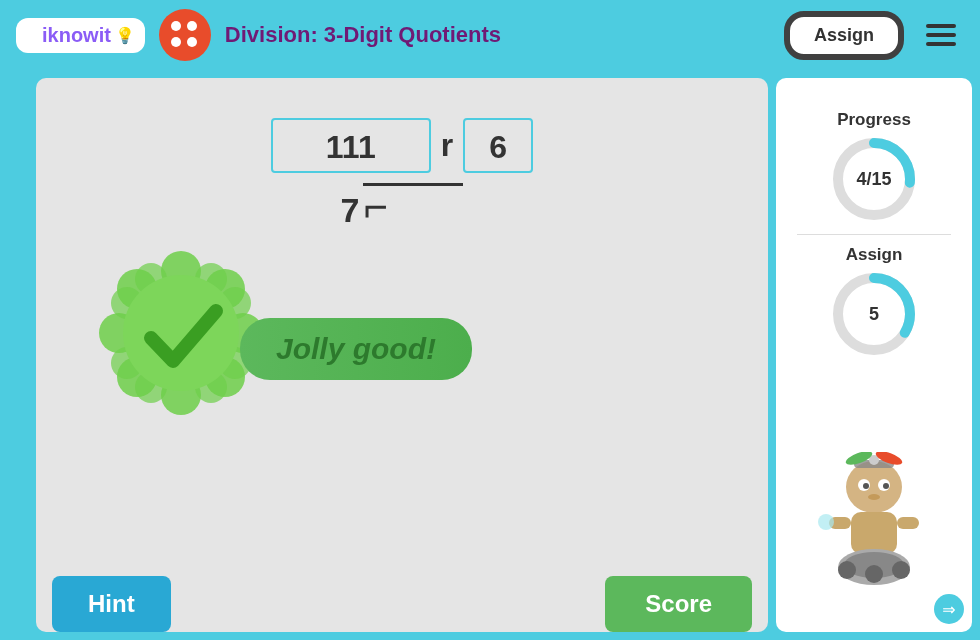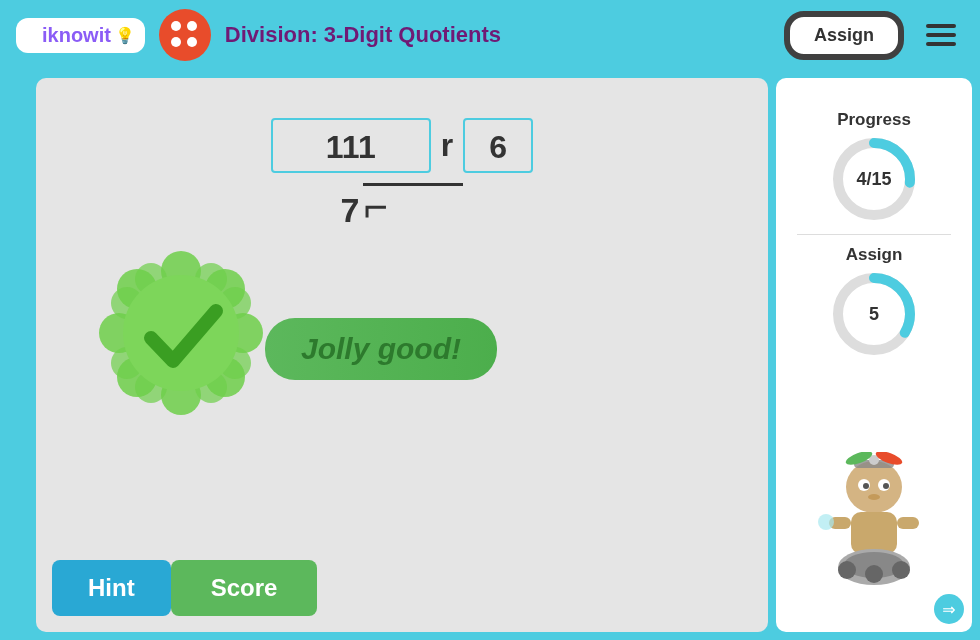--- a/index.html
+++ b/index.html
@@ -160,39 +160,39 @@
       font-weight: bold;
       color: #333;
       padding-left: 8px;
     }
     .division-row {
       display: flex;
       align-items: center;
     }
     .jolly-banner {
       position: absolute;
-      left: 229px;
+      left: 204px;
       top: 240px;
       background: linear-gradient(to right, #5cb85c, #4cae4c);
       border-radius: 30px;
       padding: 14px 36px;
       font-size: 30px;
       font-style: italic;
       font-weight: 900;
       color: #2d7a2d;
     }
 
     
     .bottom-bar {
       position: absolute;
-      bottom: 16px;
+      bottom: 0;
       left: 16px;
       right: 16px;
       display: flex;
-      justify-content: flex-start;
+      justify-content: space-between;
     }
     .hint-btn {
       background: #29a8d4;
       border: none;
       border-radius: 8px;
       padding: 14px 36px;
       font-size: 24px;
       font-weight: bold;
       color: white;
       cursor: pointer;

